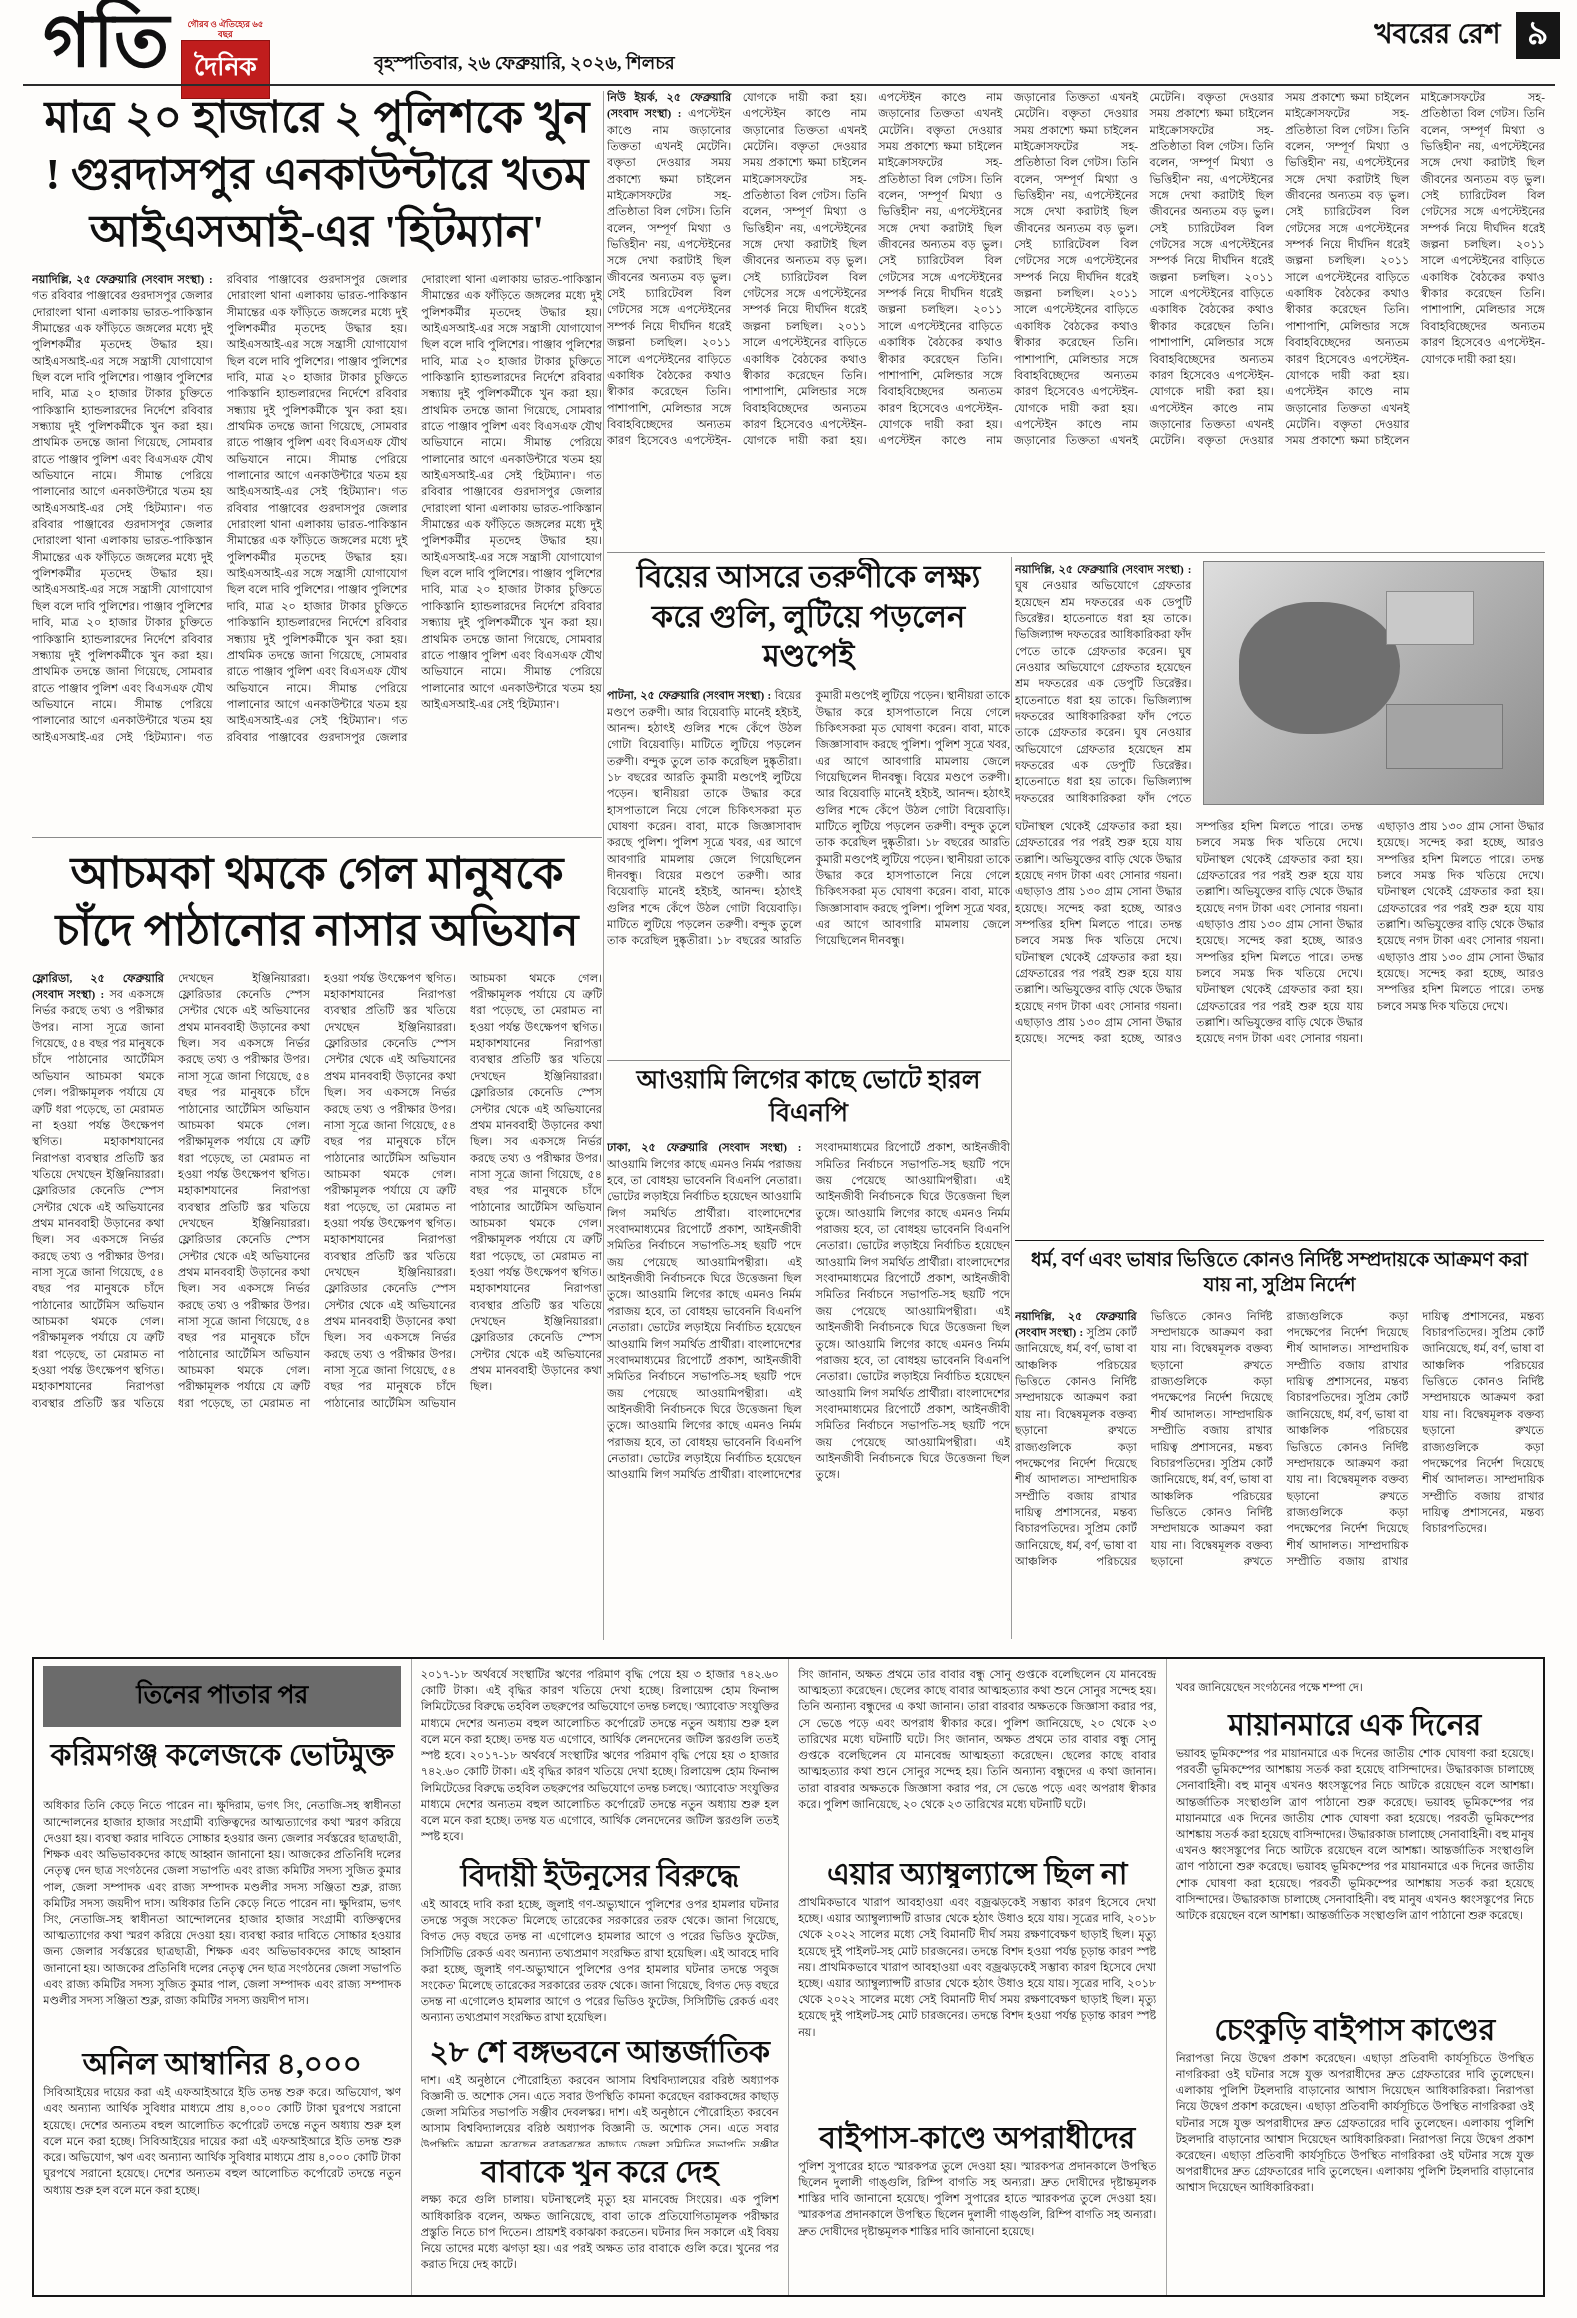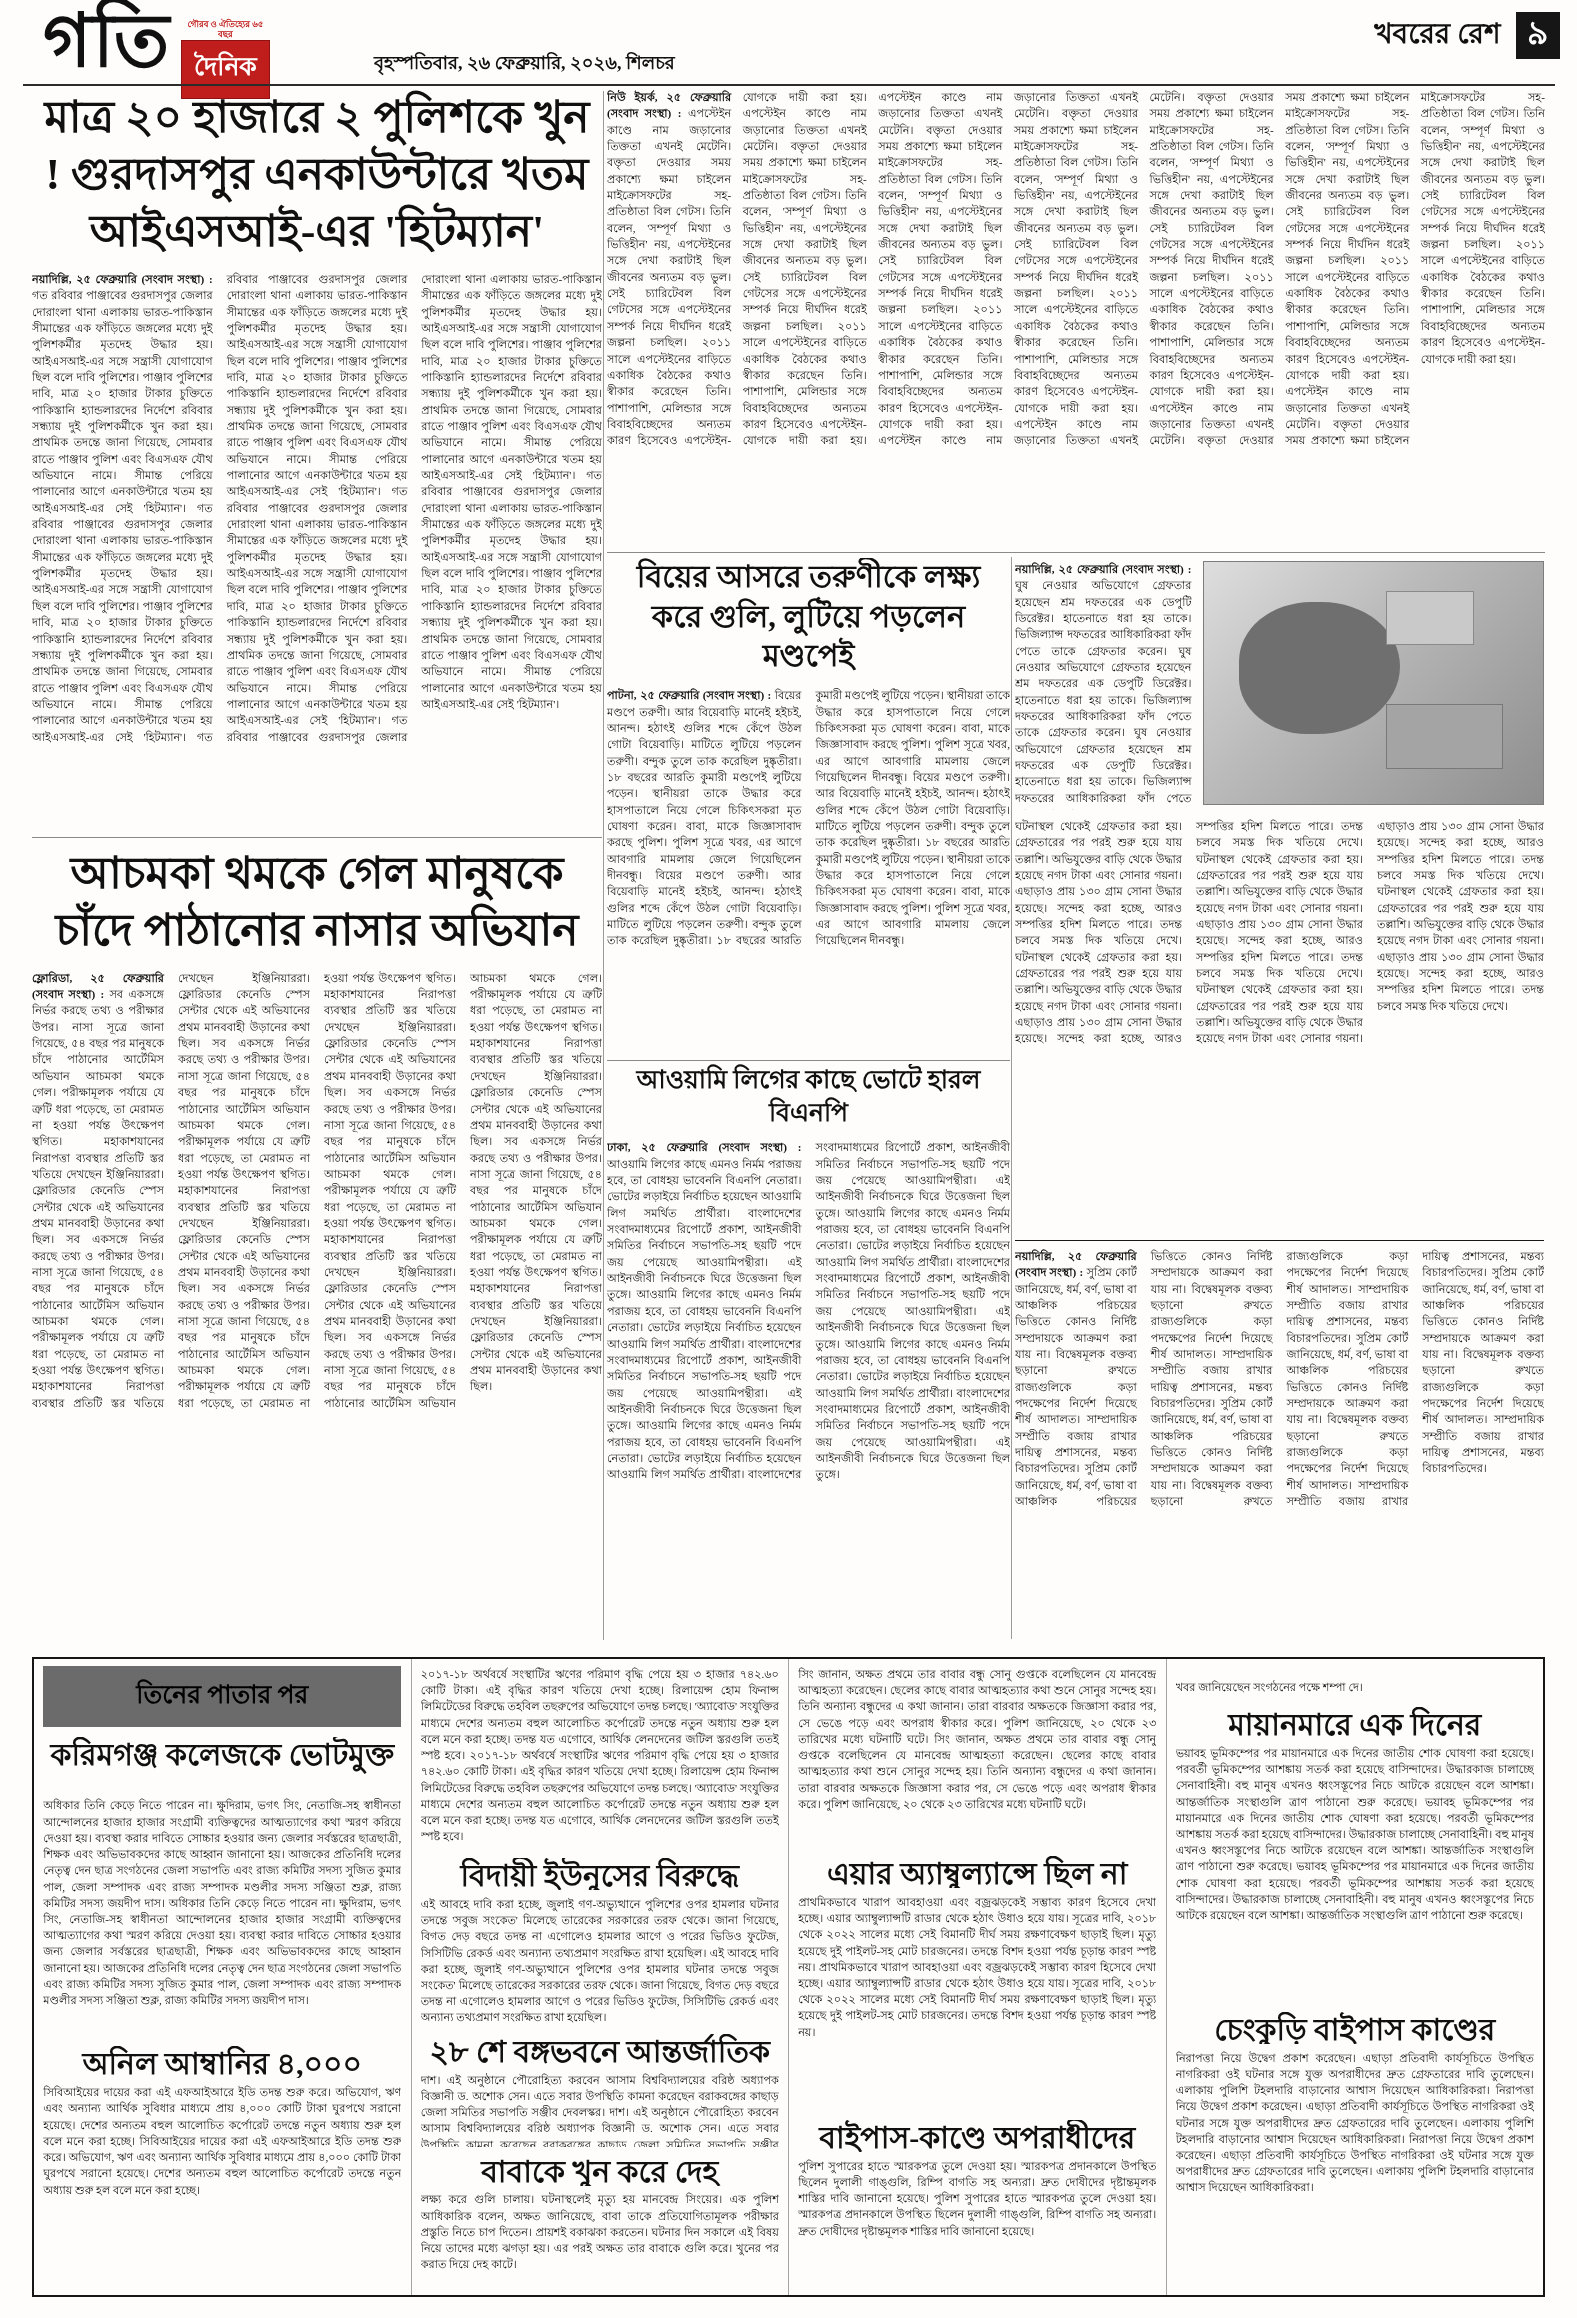--- a/index.html
+++ b/index.html
@@ -128,20 +128,21 @@
 
   <section class="art" style="left:607px;top:1064px;width:403px;height:572px;">
     <h1 class="hl hl44">আওয়ামি লিগের কাছে ভোটে হারল বিএনপি</h1>
     <div class="body cols c2" style="height:495px;">
       <span class="dl">ঢাকা, ২৫ ফেব্রুয়ারি (সংবাদ সংস্থা) :</span>
       <span>আওয়ামি লিগের কাছে এমনও নির্মম পরাজয় হবে, তা বোধহয় ভাবেননি বিএনপি নেতারা। ভোটের লড়াইয়ে নির্বাচিত হয়েছেন আওয়ামি লিগ সমর্থিত প্রার্থীরা। বাংলাদেশের সংবাদমাধ্যমের রিপোর্টে প্রকাশ, আইনজীবী সমিতির নির্বাচনে সভাপতি-সহ ছয়টি পদে জয় পেয়েছে আওয়ামিপন্থীরা। এই আইনজীবী নির্বাচনকে ঘিরে উত্তেজনা ছিল তুঙ্গে। আওয়ামি লিগের কাছে এমনও নির্মম পরাজয় হবে, তা বোধহয় ভাবেননি বিএনপি নেতারা। ভোটের লড়াইয়ে নির্বাচিত হয়েছেন আওয়ামি লিগ সমর্থিত প্রার্থীরা। বাংলাদেশের সংবাদমাধ্যমের রিপোর্টে প্রকাশ, আইনজীবী সমিতির নির্বাচনে সভাপতি-সহ ছয়টি পদে জয় পেয়েছে আওয়ামিপন্থীরা। এই আইনজীবী নির্বাচনকে ঘিরে উত্তেজনা ছিল তুঙ্গে। আওয়ামি লিগের কাছে এমনও নির্মম পরাজয় হবে, তা বোধহয় ভাবেননি বিএনপি নেতারা। ভোটের লড়াইয়ে নির্বাচিত হয়েছেন আওয়ামি লিগ সমর্থিত প্রার্থীরা। বাংলাদেশের সংবাদমাধ্যমের রিপোর্টে প্রকাশ, আইনজীবী সমিতির নির্বাচনে সভাপতি-সহ ছয়টি পদে জয় পেয়েছে আওয়ামিপন্থীরা। এই আইনজীবী নির্বাচনকে ঘিরে উত্তেজনা ছিল তুঙ্গে। আওয়ামি লিগের কাছে এমনও নির্মম পরাজয় হবে, তা বোধহয় ভাবেননি বিএনপি নেতারা। ভোটের লড়াইয়ে নির্বাচিত হয়েছেন আওয়ামি লিগ সমর্থিত প্রার্থীরা। বাংলাদেশের সংবাদমাধ্যমের রিপোর্টে প্রকাশ, আইনজীবী সমিতির নির্বাচনে সভাপতি-সহ ছয়টি পদে জয় পেয়েছে আওয়ামিপন্থীরা। এই আইনজীবী নির্বাচনকে ঘিরে উত্তেজনা ছিল তুঙ্গে। আওয়ামি লিগের কাছে এমনও নির্মম পরাজয় হবে, তা বোধহয় ভাবেননি বিএনপি নেতারা। ভোটের লড়াইয়ে নির্বাচিত হয়েছেন আওয়ামি লিগ সমর্থিত প্রার্থীরা। বাংলাদেশের সংবাদমাধ্যমের রিপোর্টে প্রকাশ, আইনজীবী সমিতির নির্বাচনে সভাপতি-সহ ছয়টি পদে জয় পেয়েছে আওয়ামিপন্থীরা। এই আইনজীবী নির্বাচনকে ঘিরে উত্তেজনা ছিল তুঙ্গে। </span>
     </div>
   </section>
 
   <section class="art toprule" style="left:1015px;top:1240px;width:529px;height:397px;">
+    <h1 class="hl hl34">ধর্ম, বর্ণ এবং ভাষার ভিত্তিতে কোনও নির্দিষ্ট সম্প্রদায়কে আক্রমণ করা যায় না, সুপ্রিম নির্দেশ</h1>
     <div class="body cols c4" style="height:314px;">
       <span class="dl">নয়াদিল্লি, ২৫ ফেব্রুয়ারি (সংবাদ সংস্থা) :</span>
       <span>সুপ্রিম কোর্ট জানিয়েছে, ধর্ম, বর্ণ, ভাষা বা আঞ্চলিক পরিচয়ের ভিত্তিতে কোনও নির্দিষ্ট সম্প্রদায়কে আক্রমণ করা যায় না। বিদ্বেষমূলক বক্তব্য ছড়ানো রুখতে রাজ্যগুলিকে কড়া পদক্ষেপের নির্দেশ দিয়েছে শীর্ষ আদালত। সাম্প্রদায়িক সম্প্রীতি বজায় রাখার দায়িত্ব প্রশাসনের, মন্তব্য বিচারপতিদের। সুপ্রিম কোর্ট জানিয়েছে, ধর্ম, বর্ণ, ভাষা বা আঞ্চলিক পরিচয়ের ভিত্তিতে কোনও নির্দিষ্ট সম্প্রদায়কে আক্রমণ করা যায় না। বিদ্বেষমূলক বক্তব্য ছড়ানো রুখতে রাজ্যগুলিকে কড়া পদক্ষেপের নির্দেশ দিয়েছে শীর্ষ আদালত। সাম্প্রদায়িক সম্প্রীতি বজায় রাখার দায়িত্ব প্রশাসনের, মন্তব্য বিচারপতিদের। সুপ্রিম কোর্ট জানিয়েছে, ধর্ম, বর্ণ, ভাষা বা আঞ্চলিক পরিচয়ের ভিত্তিতে কোনও নির্দিষ্ট সম্প্রদায়কে আক্রমণ করা যায় না। বিদ্বেষমূলক বক্তব্য ছড়ানো রুখতে রাজ্যগুলিকে কড়া পদক্ষেপের নির্দেশ দিয়েছে শীর্ষ আদালত। সাম্প্রদায়িক সম্প্রীতি বজায় রাখার দায়িত্ব প্রশাসনের, মন্তব্য বিচারপতিদের। সুপ্রিম কোর্ট জানিয়েছে, ধর্ম, বর্ণ, ভাষা বা আঞ্চলিক পরিচয়ের ভিত্তিতে কোনও নির্দিষ্ট সম্প্রদায়কে আক্রমণ করা যায় না। বিদ্বেষমূলক বক্তব্য ছড়ানো রুখতে রাজ্যগুলিকে কড়া পদক্ষেপের নির্দেশ দিয়েছে শীর্ষ আদালত। সাম্প্রদায়িক সম্প্রীতি বজায় রাখার দায়িত্ব প্রশাসনের, মন্তব্য বিচারপতিদের। সুপ্রিম কোর্ট জানিয়েছে, ধর্ম, বর্ণ, ভাষা বা আঞ্চলিক পরিচয়ের ভিত্তিতে কোনও নির্দিষ্ট সম্প্রদায়কে আক্রমণ করা যায় না। বিদ্বেষমূলক বক্তব্য ছড়ানো রুখতে রাজ্যগুলিকে কড়া পদক্ষেপের নির্দেশ দিয়েছে শীর্ষ আদালত। সাম্প্রদায়িক সম্প্রীতি বজায় রাখার দায়িত্ব প্রশাসনের, মন্তব্য বিচারপতিদের। </span>
     </div>
   </section>
 
   <div class="contbox">
 
     <div class="bcol rule">
       <div class="banner">তিনের পাতার পর</div>

